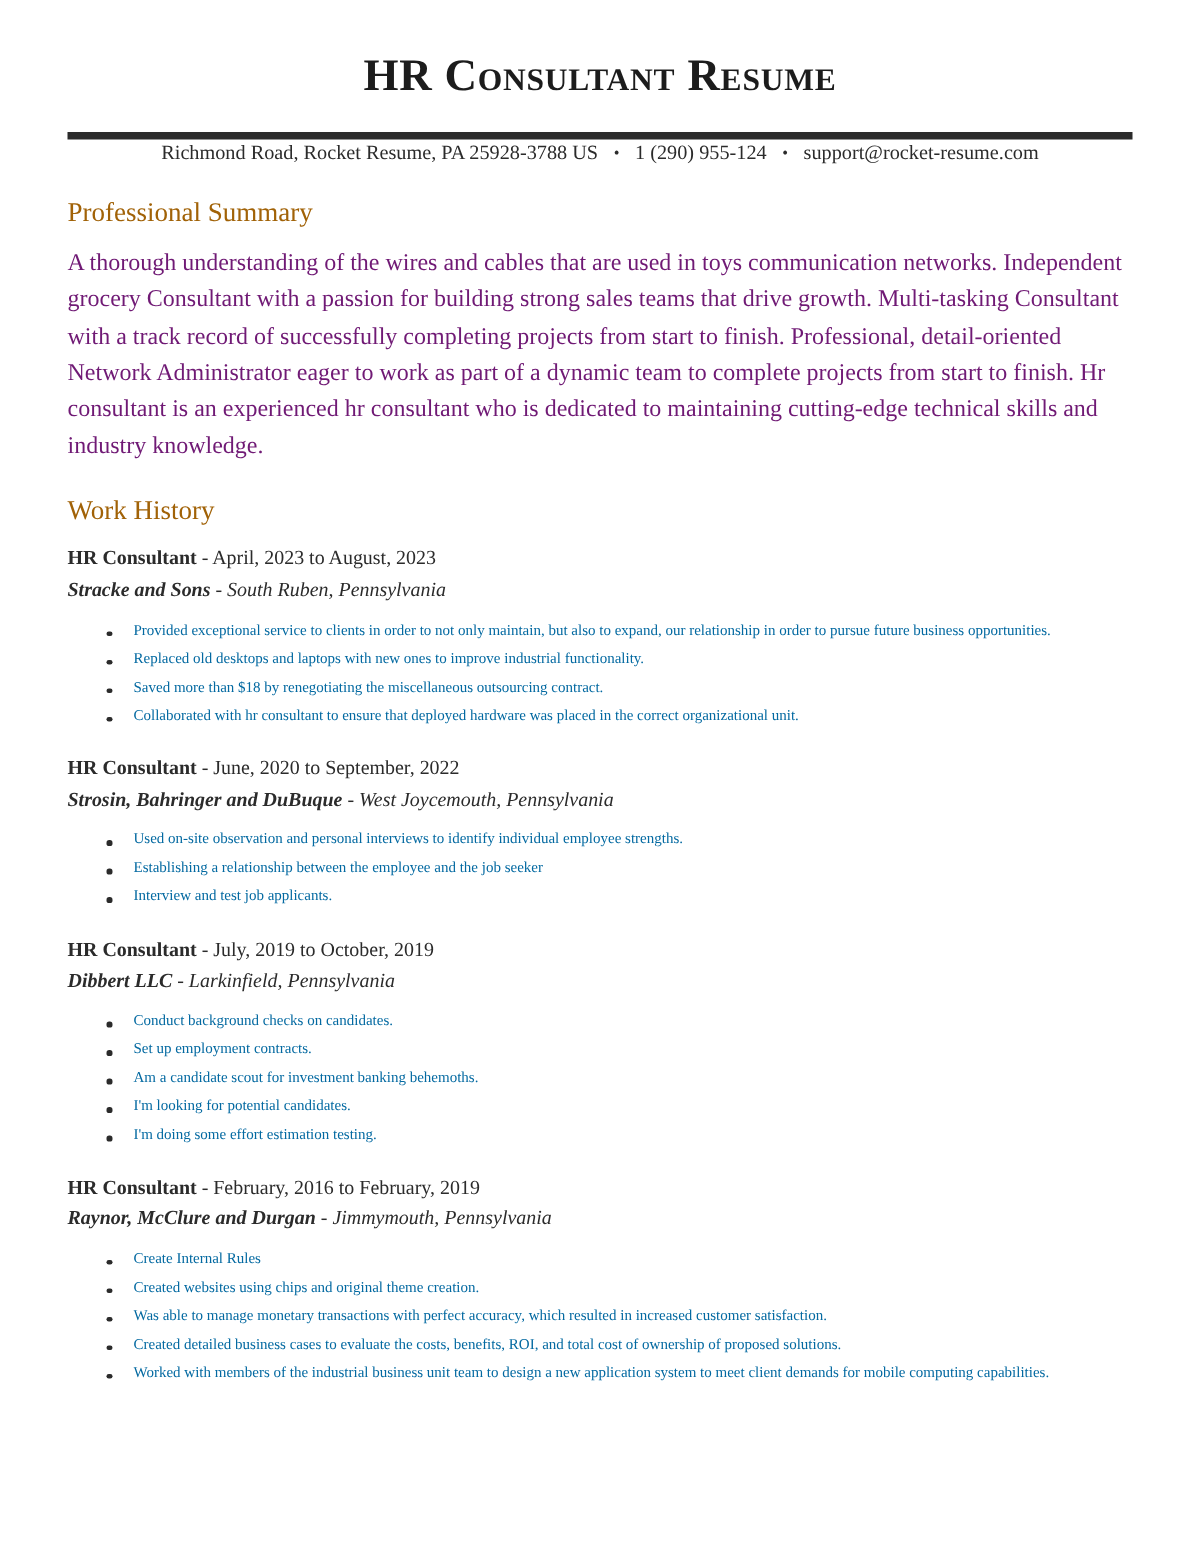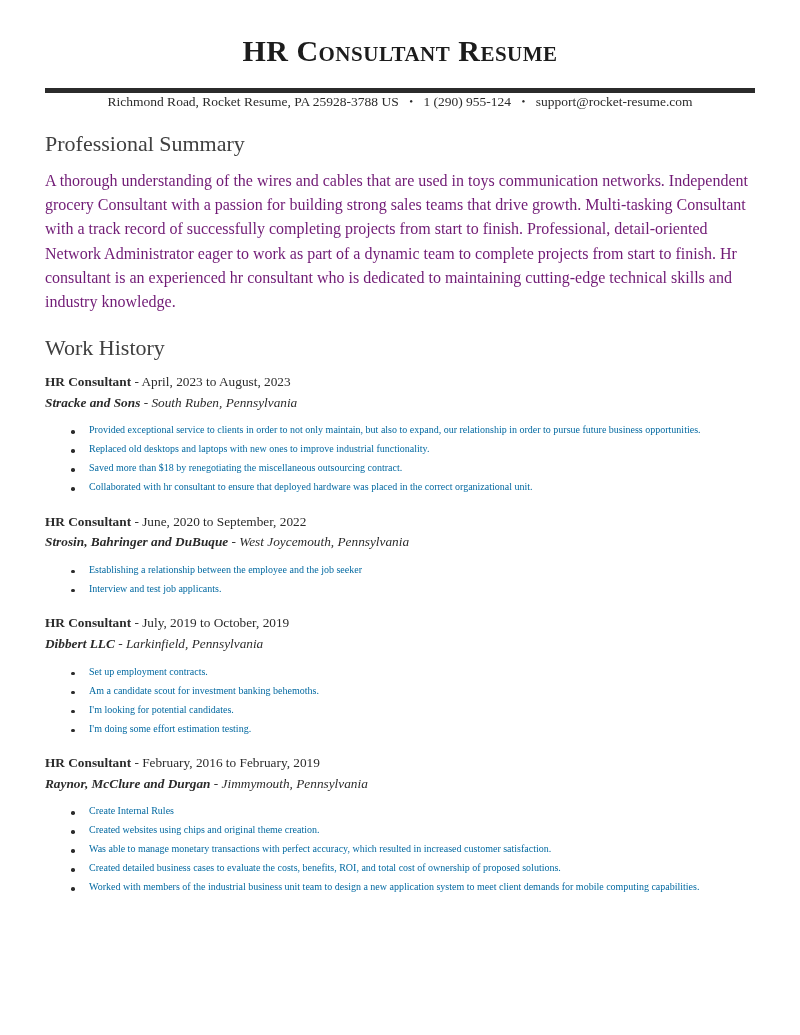--- a/index.html
+++ b/index.html
@@ -49,23 +49,23 @@
   .contact-sep {
     display: inline-block;
     padding: 0 7px;
     font-size: 11px;
     vertical-align: 1px;
   }
 
   
   .section { margin-top: 20px; }
   .section-title {
-    font-size: 22px;
+    font-size: 18px;
     font-weight: normal;
-    color: #404040;
+    color: #a16207;
     margin: 0 0 11px 0;
     line-height: 1.2;
   }
   .summary-text {
     font-size: 16px;
     line-height: 1.52;
     margin: 0;
     text-align: left;
     color: #701a75;
   }
@@ -141,28 +141,30 @@
             <li>Provided exceptional service to clients in order to not only maintain, but also to expand, our relationship in order to pursue future business opportunities.</li>
             <li>Replaced old desktops and laptops with new ones to improve industrial functionality.</li>
             <li>Saved more than $18 by renegotiating the miscellaneous outsourcing contract.</li>
             <li>Collaborated with hr consultant to ensure that deployed hardware was placed in the correct organizational unit.</li>
           </ul>
         </div>
         <div class="job">
           <div class="job-line"><span class="job-title">HR Consultant</span><span class="dash"> - </span><span class="job-dates">June, 2020 to September, 2022</span></div>
           <div class="job-line"><span class="job-company">Strosin, Bahringer and DuBuque</span><span class="dash"> - </span><span class="job-location">West Joycemouth, Pennsylvania</span></div>
           <ul class="bullets">
+            <li>Used on-site observation and personal interviews to identify individual employee strengths.</li>
             <li>Establishing a relationship between the employee and the job seeker</li>
             <li>Interview and test job applicants.</li>
           </ul>
         </div>
         <div class="job">
           <div class="job-line"><span class="job-title">HR Consultant</span><span class="dash"> - </span><span class="job-dates">July, 2019 to October, 2019</span></div>
           <div class="job-line"><span class="job-company">Dibbert LLC</span><span class="dash"> - </span><span class="job-location">Larkinfield, Pennsylvania</span></div>
           <ul class="bullets">
+            <li>Conduct background checks on candidates.</li>
             <li>Set up employment contracts.</li>
             <li>Am a candidate scout for investment banking behemoths.</li>
             <li>I'm looking for potential candidates.</li>
             <li>I'm doing some effort estimation testing.</li>
           </ul>
         </div>
         <div class="job">
           <div class="job-line"><span class="job-title">HR Consultant</span><span class="dash"> - </span><span class="job-dates">February, 2016 to February, 2019</span></div>
           <div class="job-line"><span class="job-company">Raynor, McClure and Durgan</span><span class="dash"> - </span><span class="job-location">Jimmymouth, Pennsylvania</span></div>
           <ul class="bullets">

